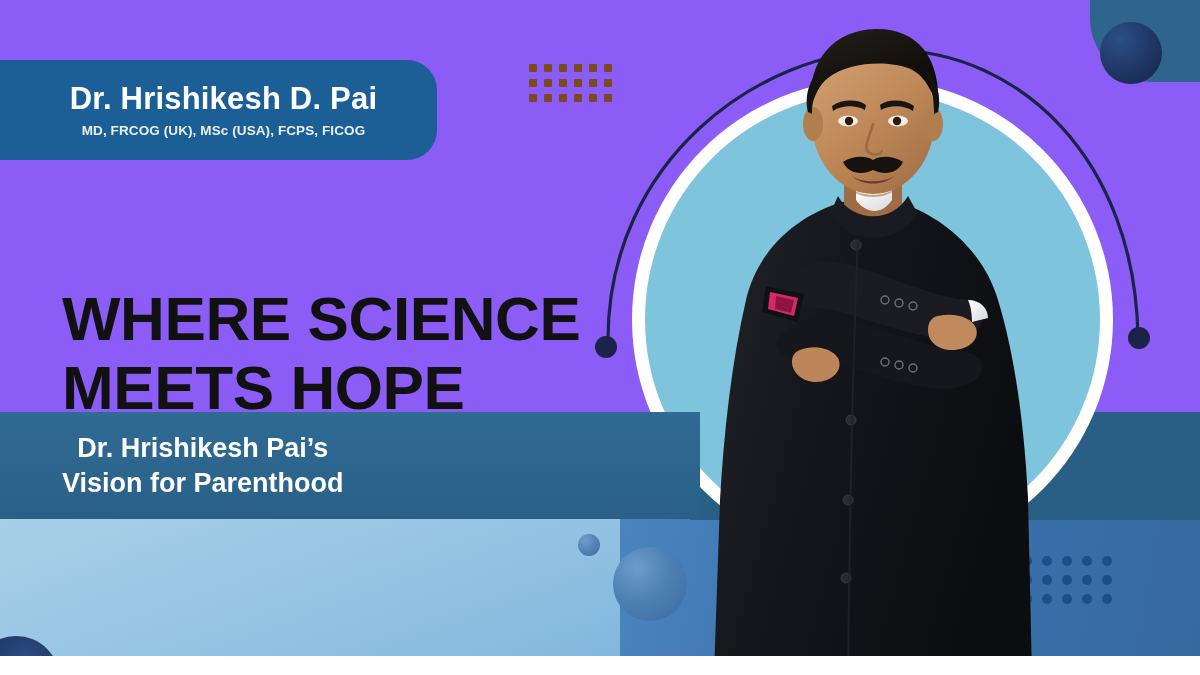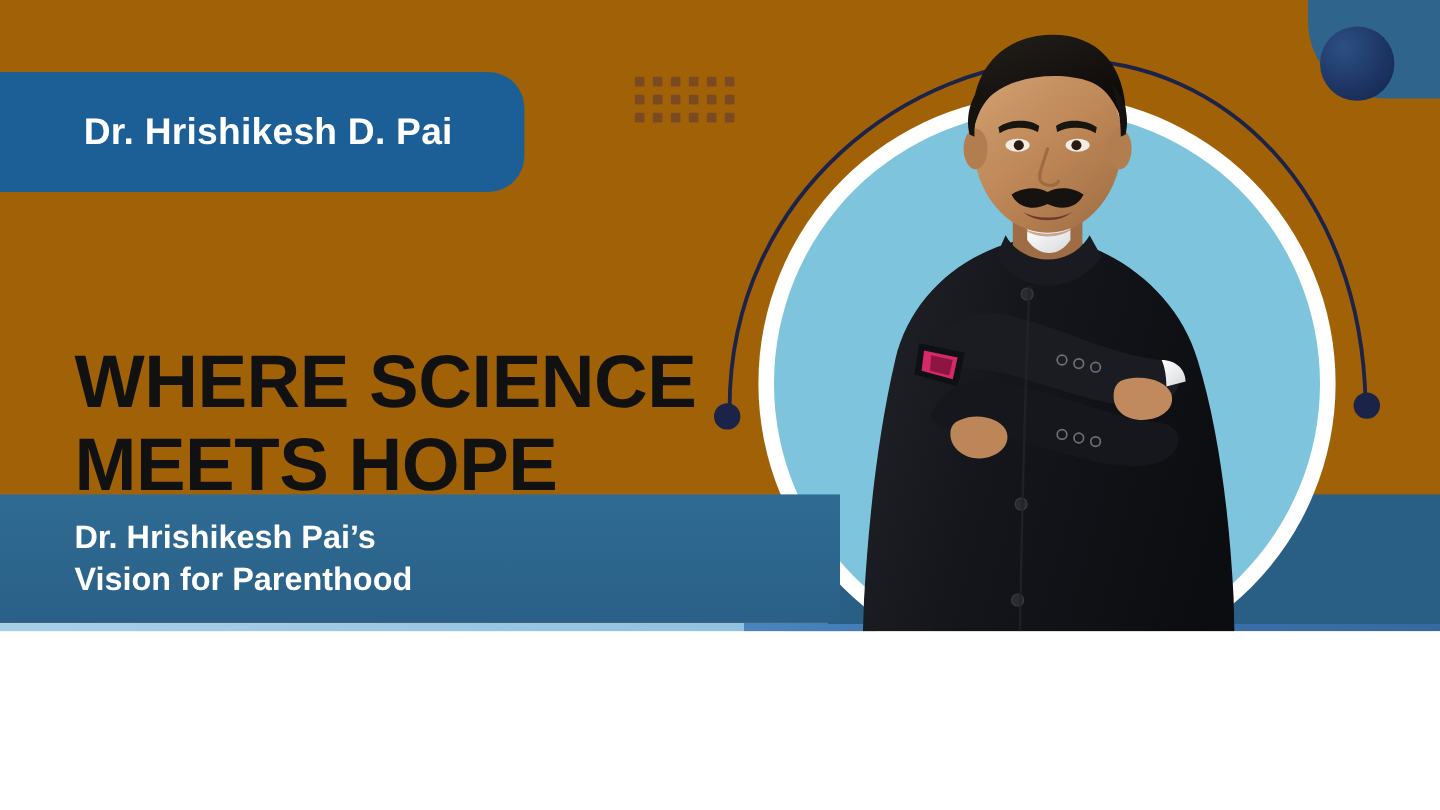--- a/index.html
+++ b/index.html
@@ -7,23 +7,23 @@
     padding: 0;
     background: #ffffff;
   }
   body {
     font-family: "Liberation Sans", sans-serif;
   }
 
   .banner {
     position: relative;
     width: 1200px;
-    height: 526px;
+    height: 656px;
     overflow: hidden;
-    background: #a16207;
+    background: #8b5cf6;
   }
 
   
 
   .bg-layer {
     position: absolute;
     inset: 0;
     overflow: hidden;
   }
 
@@ -227,20 +227,21 @@
 
   .subtitle-band {
     position: absolute;
     left: 0;
     top: 412px;
     width: 700px;
     height: 107px;
     background: linear-gradient(180deg, #2f6b93 0%, #2a6087 100%);
     display: flex;
     align-items: center;
+    text-align: center;
   }
   .subtitle-band .sub-text {
     color: #ffffff;
     font-size: 27px;
     font-weight: bold;
     line-height: 1.26;
     padding-left: 62px;
     white-space: pre-line;
   }
 </style>
@@ -423,20 +424,21 @@
       <path d="M 86 286 L 124 294 L 118 322 L 82 312 Z" fill="#0f1014"></path>
       <path d="M 90 292 L 118 298 L 114 316 L 88 309 Z" fill="#d6296a"></path>
       <path d="M 96 296 L 114 300 L 111 313 L 95 309 Z" fill="#8e1540"></path>
     </g>
 
     <path d="M 178 238 C 174 330, 170 480, 168 675" fill="none" stroke="#23242b" stroke-width="2" opacity="0.8"></path>
   </svg>
 
   <div class="name-badge">
     <div class="doc-name">Dr. Hrishikesh D. Pai</div>
+    <div class="doc-creds">MD, FRCOG (UK), MSc (USA), FCPS, FICOG</div>
   </div>
 
   <div class="headline">WHERE SCIENCE
 MEETS HOPE</div>
 
   <div class="subtitle-band">
     <div class="sub-text">Dr. Hrishikesh Pai’s
 Vision for Parenthood</div>
   </div>
 

